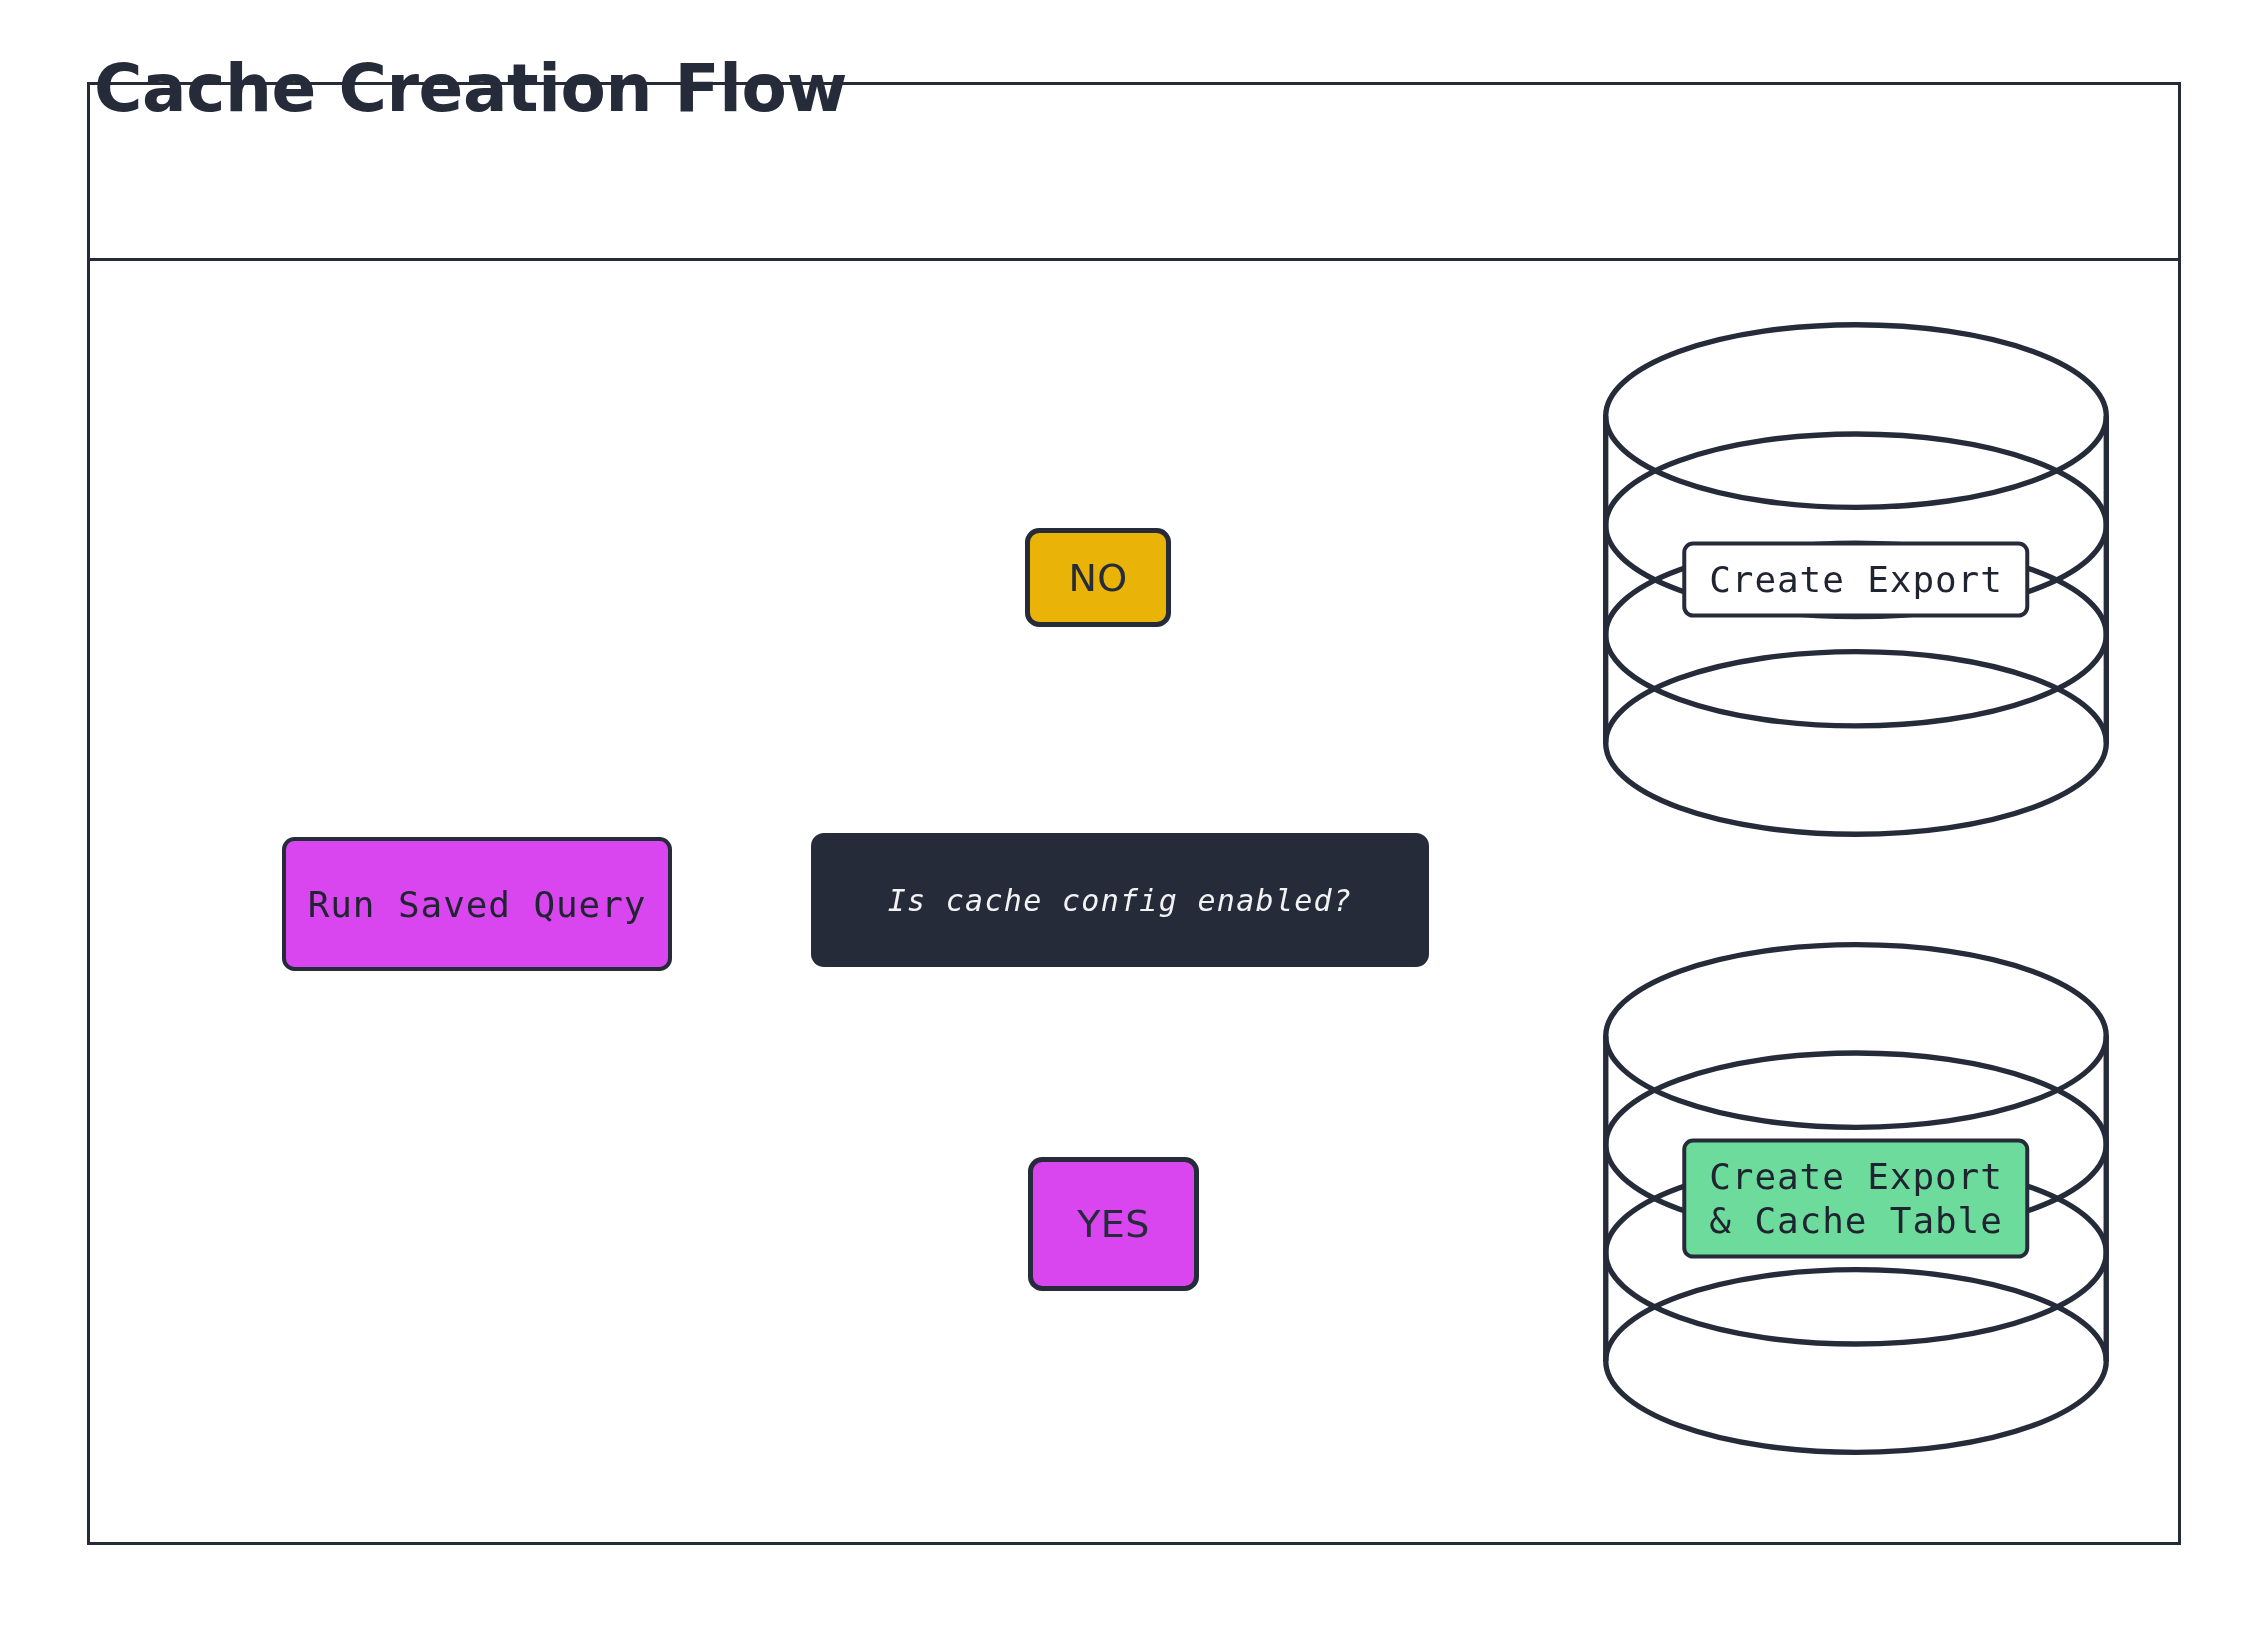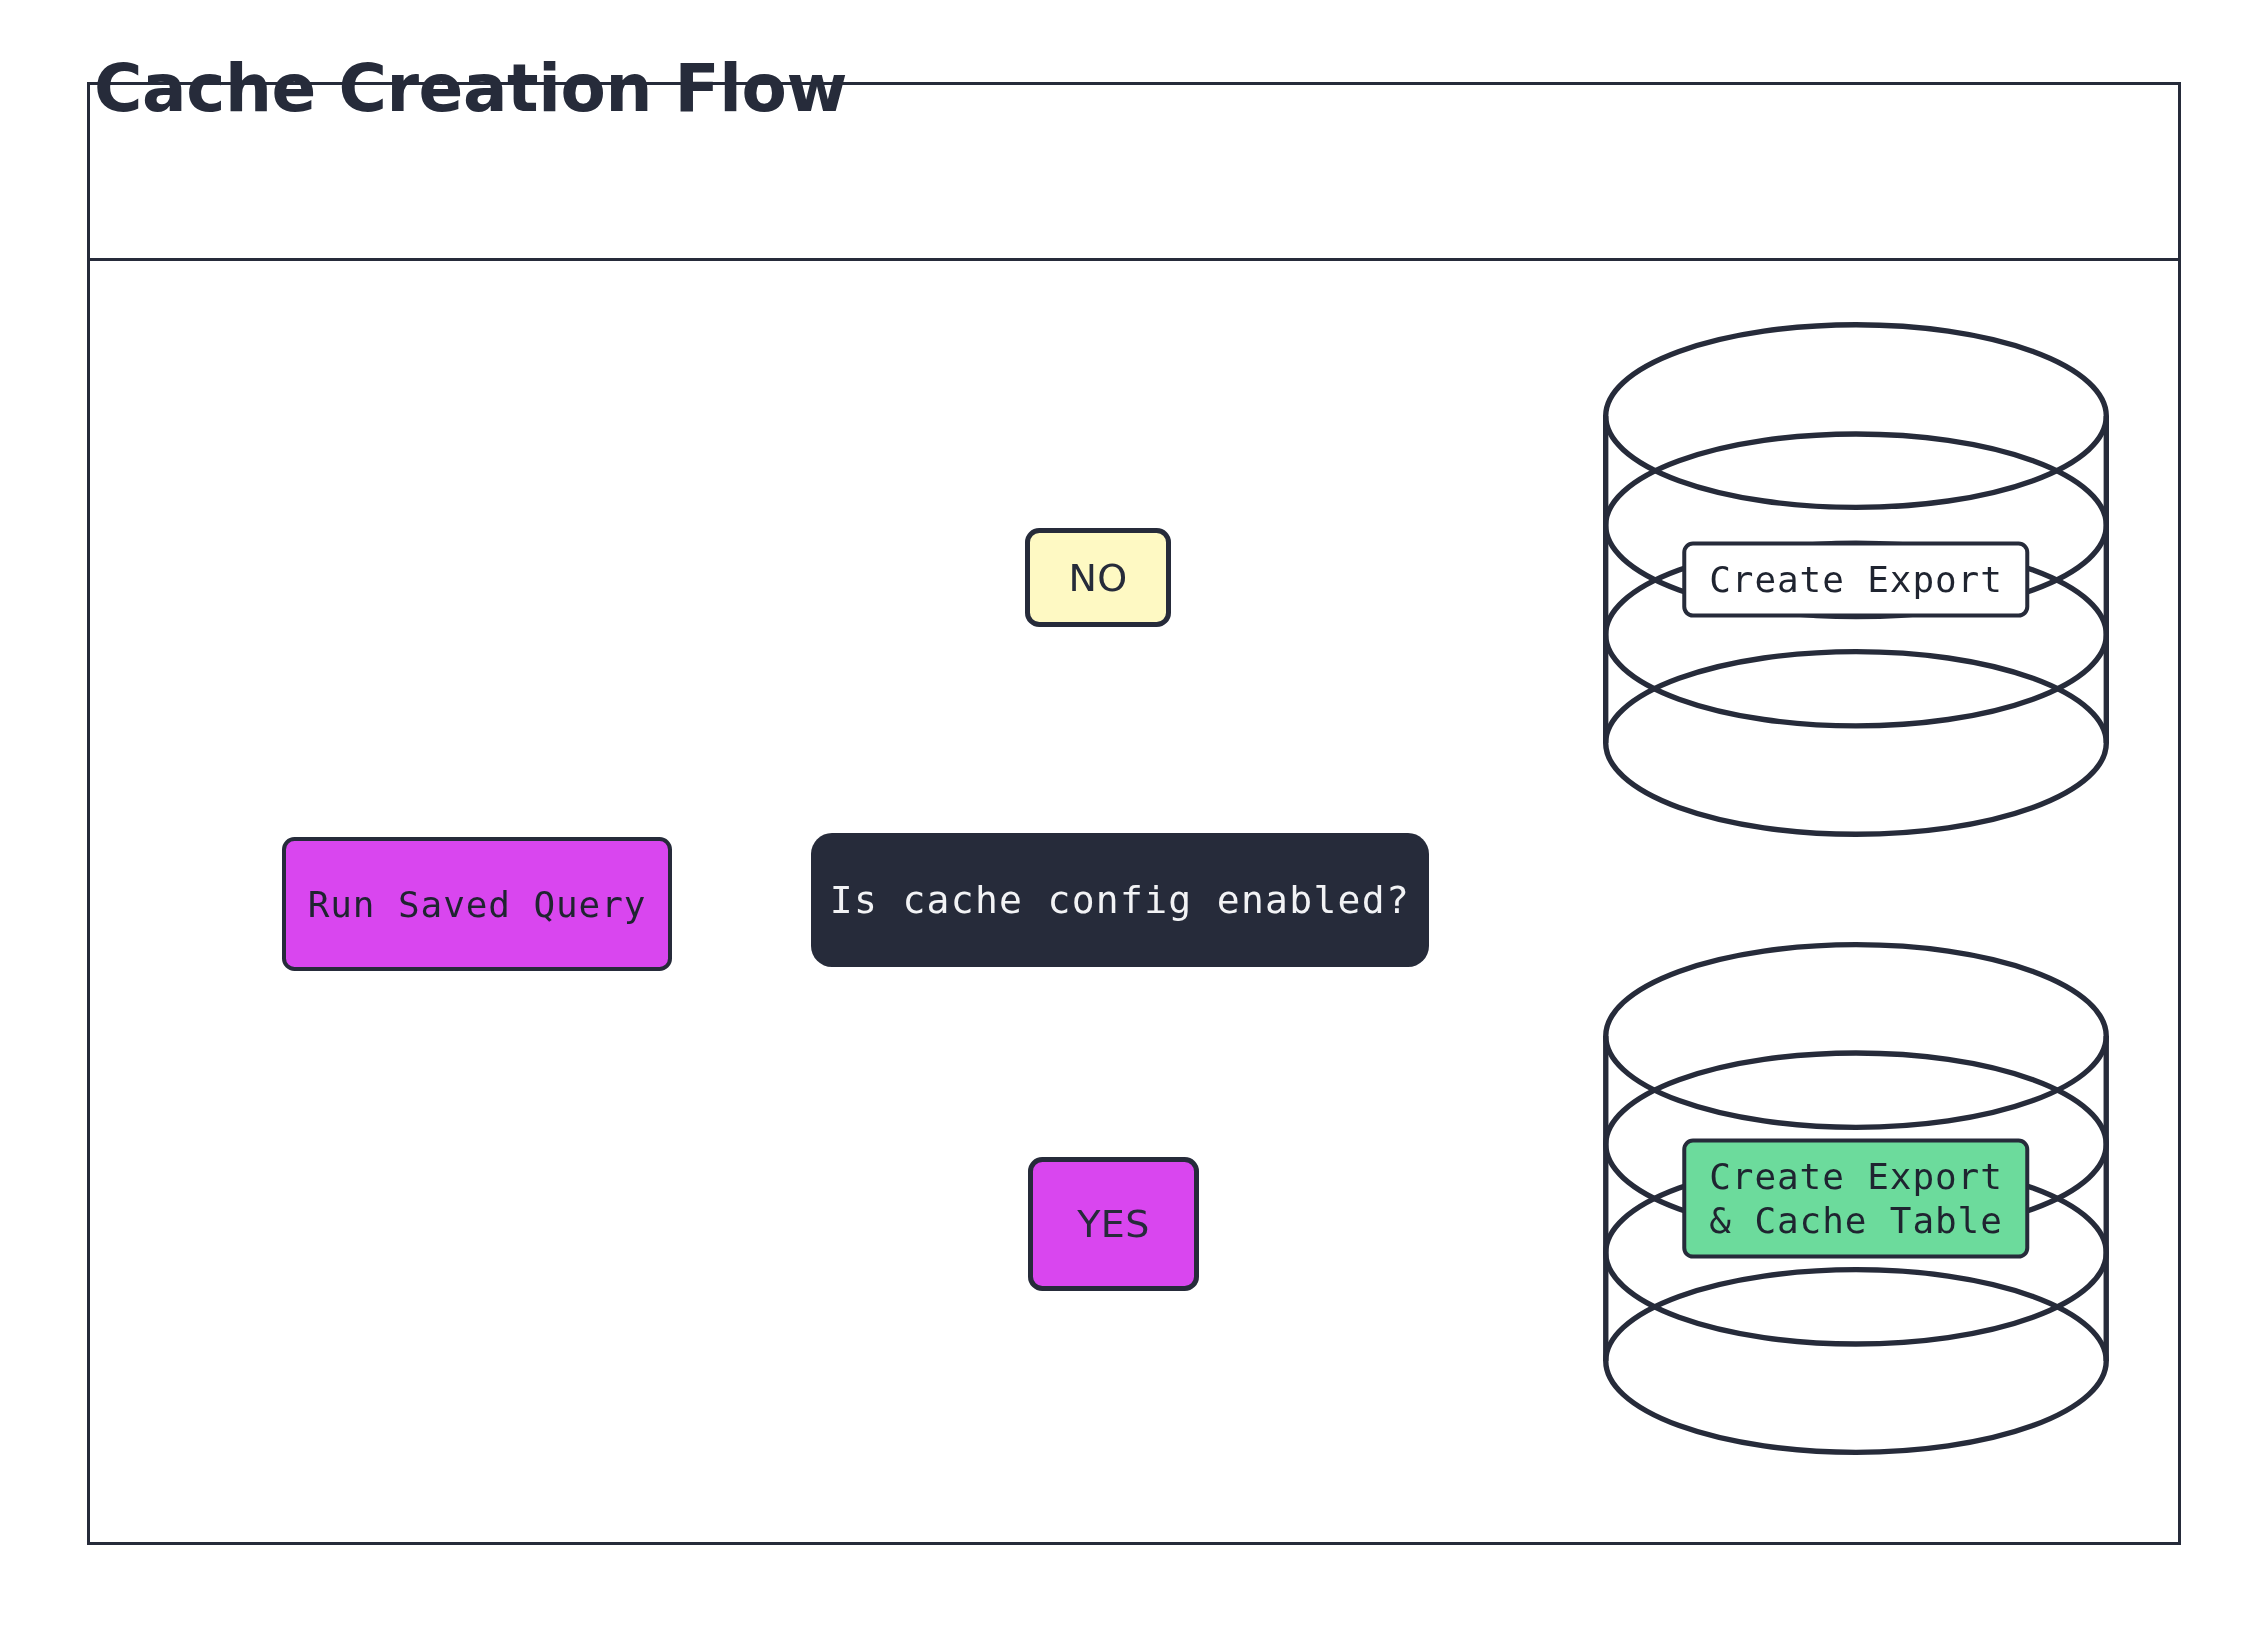--- a/index.html
+++ b/index.html
@@ -84,30 +84,31 @@
     font-size: 36px;
     letter-spacing: 0.9px;
     color: #1f2430;
   }
 
   .node-green {
     background: #d946ef;
   }
 
   .node-white {
-    background: #fef9c3;
+    background: #eab308;
   }
 
   .node-dark {
     background: #262b3a;
     color: #f2f3f5;
     border: none;
-    border-radius: 21px;
-    font-size: 38px;
+    border-radius: 13px;
+    font-size: 30px;
     letter-spacing: 1.3px;
+    font-style: italic;
   }
 
   
   .node-branch {
     font-family: "DejaVu Sans", "Liberation Sans", sans-serif;
     font-size: 38px;
     letter-spacing: 0.4px;
     border: 5.4px solid #262b3a;
     border-radius: 14.3px;
     color: #262b3a;

